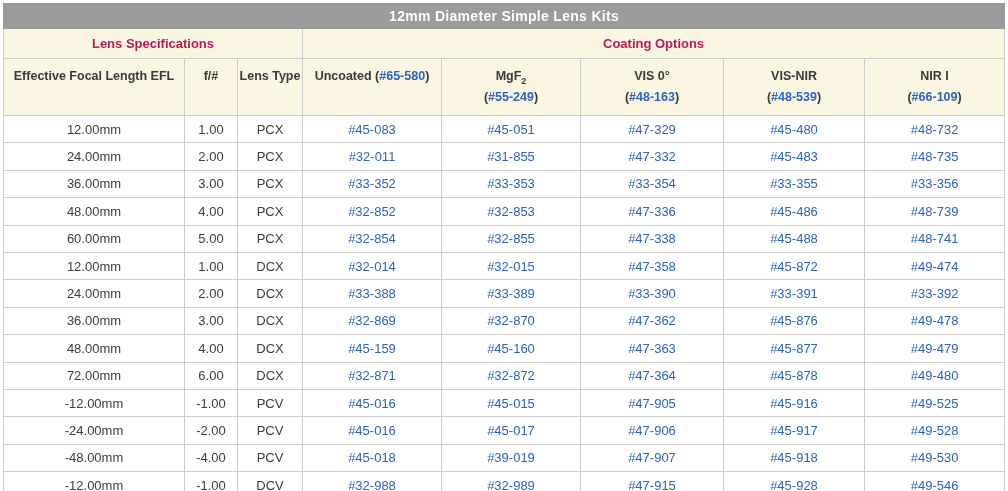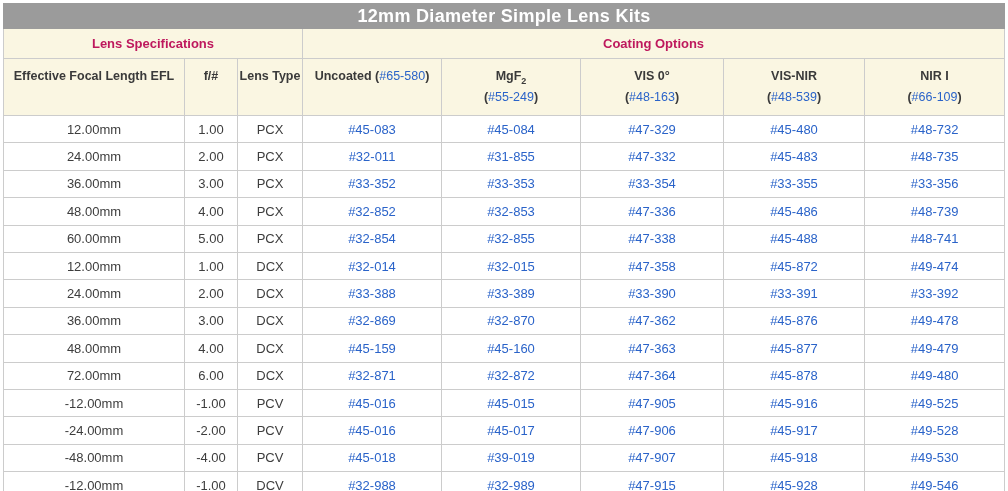--- a/index.html
+++ b/index.html
@@ -21,21 +21,21 @@
     border: 1px solid #cccccc;
     text-align: center;
     padding: 0;
     overflow: hidden;
   }
   
   tr.title-row th {
     background: #9b9b9b;
     border: 1px solid #9b9b9b;
     color: #ffffff;
-    font-size: 18px;
+    font-size: 14px;
     font-weight: bold;
     letter-spacing: 0.3px;
     height: 24px;
   }
   
   tr.group-row th {
     background: #faf6e2;
     color: #be185d;
     font-size: 13px;
     font-weight: bold;
@@ -60,21 +60,21 @@
     height: 26.4px;
     font-size: 13px;
     color: #3d3d3d;
     background: #ffffff;
   }
   a.part-link {
     color: #2a63c9;
     text-decoration: none;
     cursor: pointer;
   }
-  th a.part-link { font-weight: normal; }
+  th a.part-link { font-weight: bold; }
 </style>
 </head>
 <body>
 
 <table class="lens-table">
   <colgroup>
     <col style="width:181px">
     <col style="width:53px">
     <col style="width:65px">
     <col style="width:139px">
@@ -133,21 +133,21 @@
         </div>
       </th>
     </tr>
   </thead>
   <tbody>
   <tr>
     <td>12.00mm</td>
     <td>1.00</td>
     <td>PCX</td>
     <td><a class="part-link" href="#">#45-083</a></td>
-    <td><a class="part-link" href="#">#45-084</a></td>
+    <td><a class="part-link" href="#">#45-051</a></td>
     <td><a class="part-link" href="#">#47-329</a></td>
     <td><a class="part-link" href="#">#45-480</a></td>
     <td><a class="part-link" href="#">#48-732</a></td>
   </tr>
 
   <tr>
     <td>24.00mm</td>
     <td>2.00</td>
     <td>PCX</td>
     <td><a class="part-link" href="#">#32-011</a></td>

